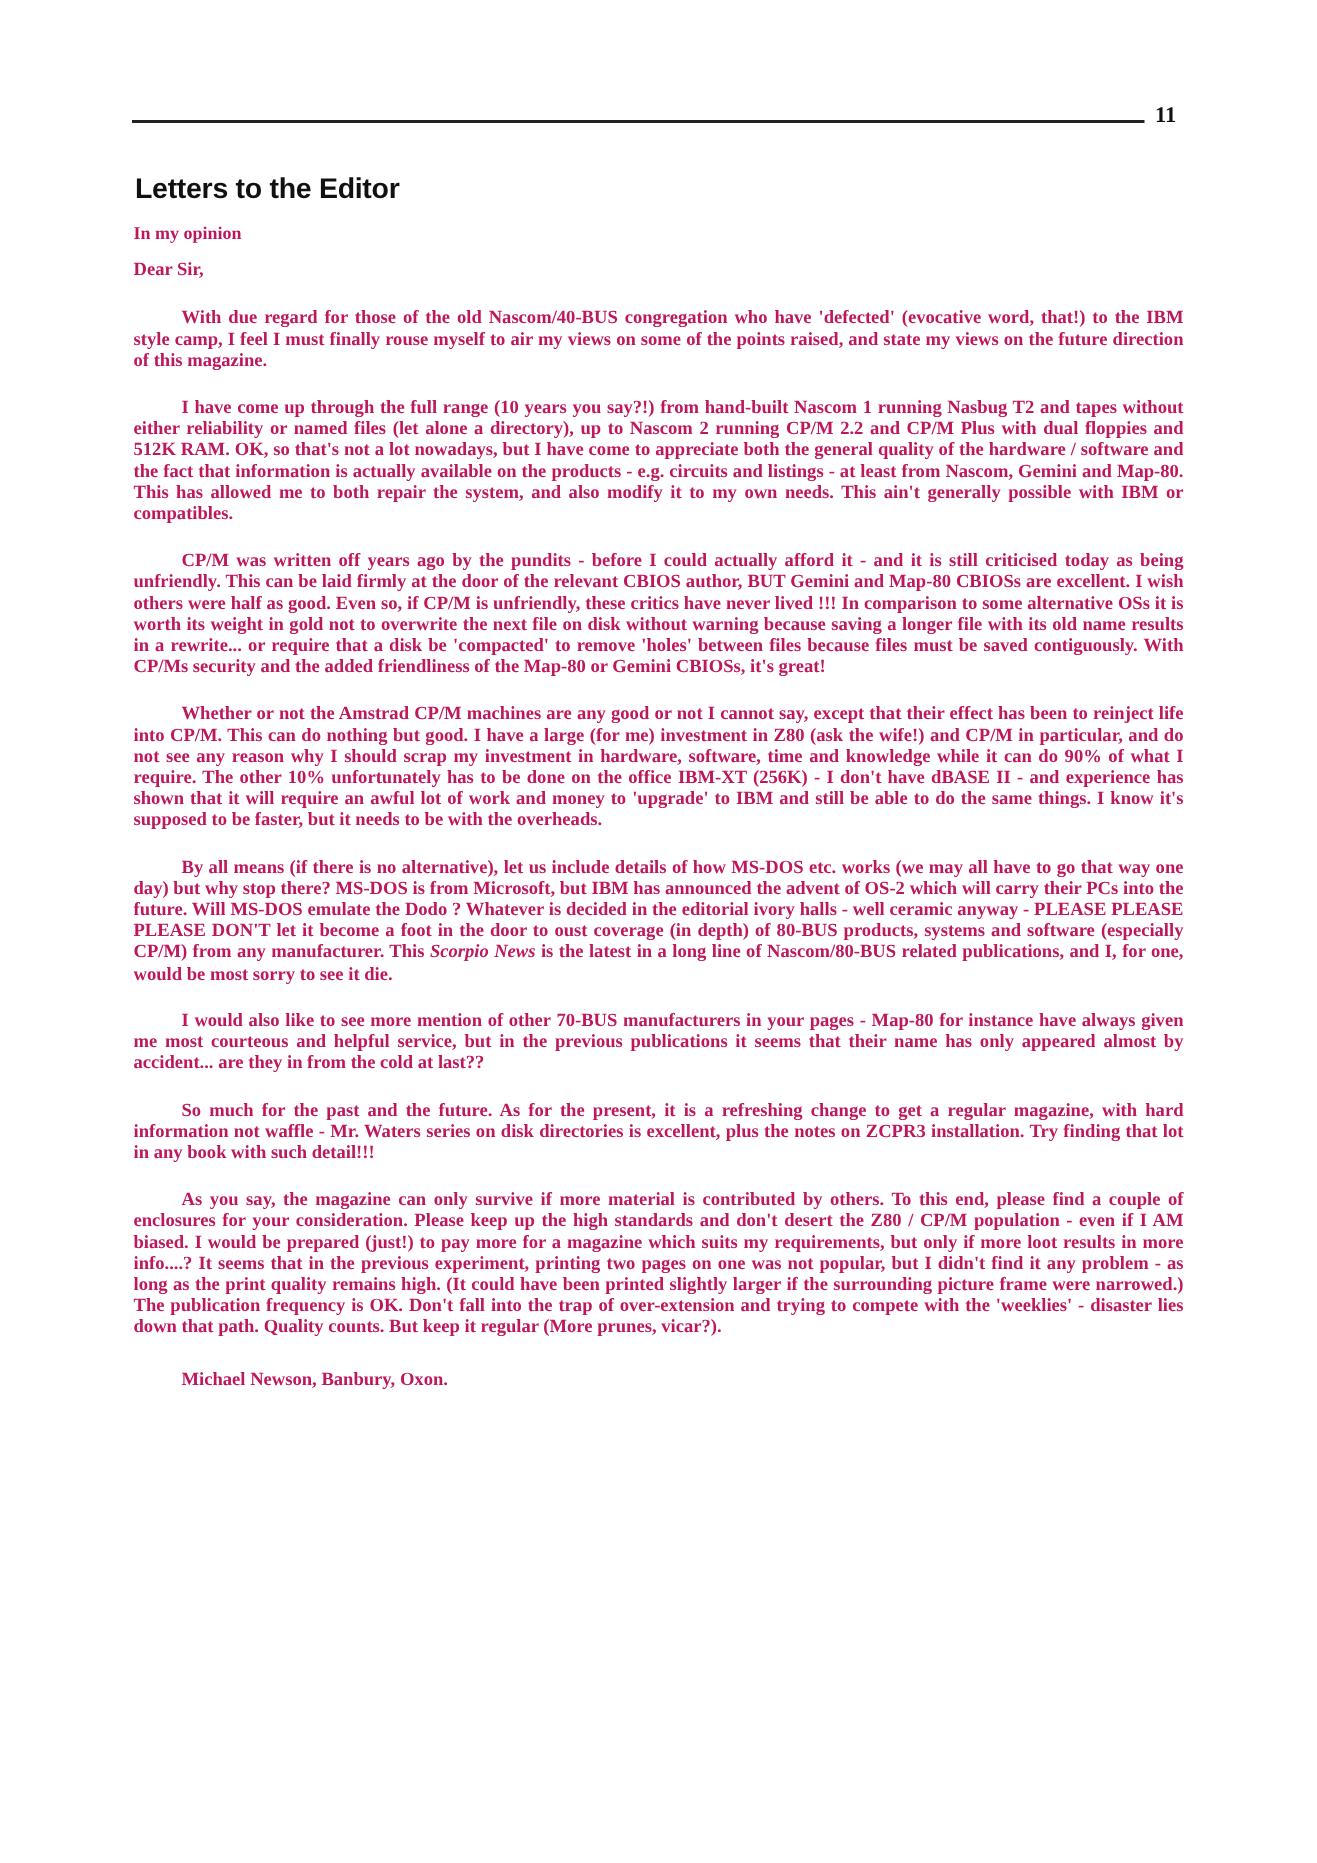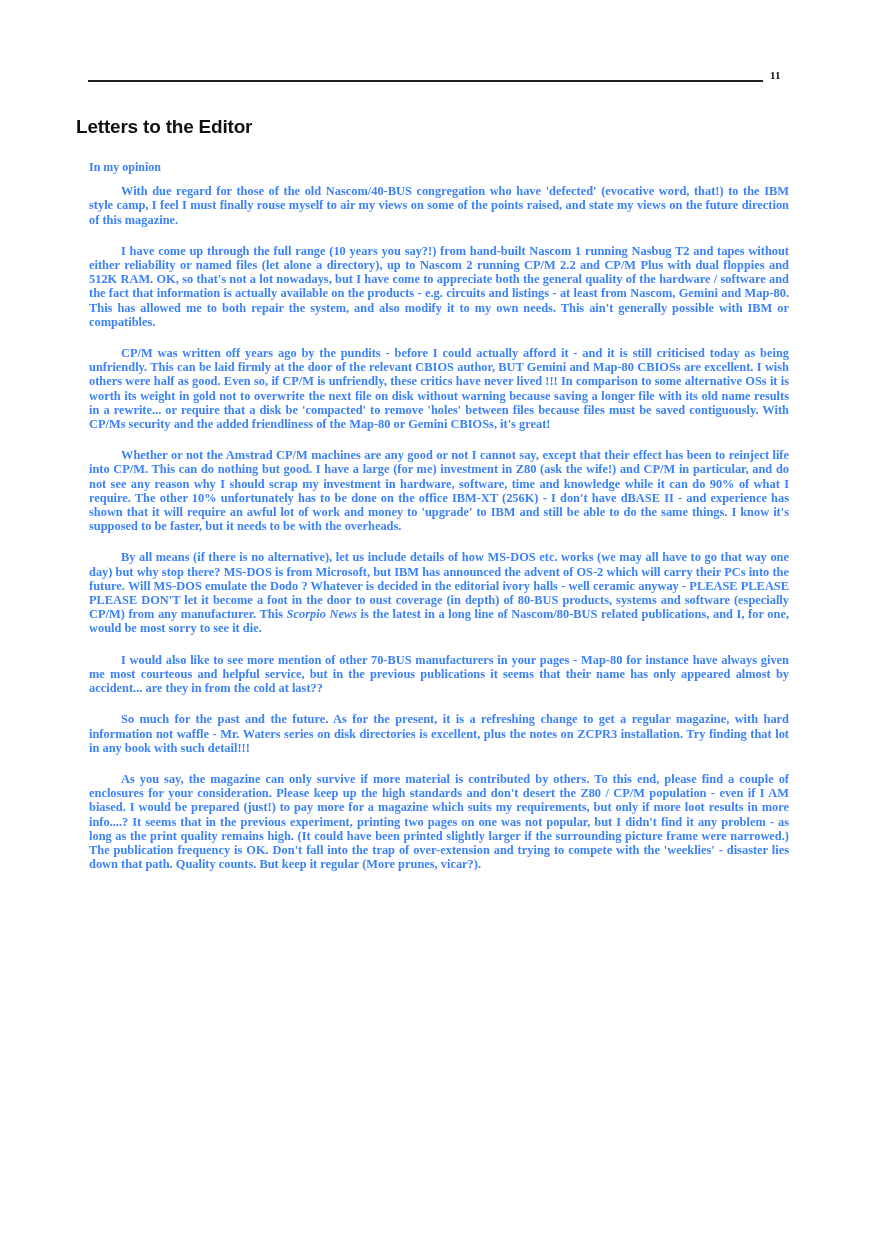--- a/index.html
+++ b/index.html
@@ -5,50 +5,52 @@
   html, body { margin: 0; padding: 0; }
   body {
     width: 878px; height: 1242px; background: #ffffff; position: relative; overflow: hidden;
     color: #111;
   }
   .rule {
     position: absolute; left: 88px; top: 80px; width: 675px; height: 2px; background: #222;
   }
   .page-num {
     position: absolute; left: 770px; top: 69px;
-    font-family: "Liberation Serif", serif; font-weight: bold; font-size: 11px; text-align: right;
+    font-family: "Liberation Serif", serif; font-weight: bold; font-size: 15px; text-align: right;
   }
   .title {
-    position: absolute; left: 76px; top: 116px; margin: 0;
+    position: absolute; left: 90px; top: 116px; margin: 0;
     font-family: "Liberation Sans", sans-serif; font-weight: bold; font-size: 19px; letter-spacing: -0.2px;
   }
   .body {
-    position: absolute; left: 89px; top: 160px; width: 700px;
+    position: absolute; left: 89px; top: 148px; width: 700px;
     font-family: "Liberation Serif", serif; font-size: 12.4px; line-height: 14.2px;
-    font-weight: bold; color: #3b82f6;
+    font-weight: bold; color: #be185d;
   }
   .subhead { margin: 0 0 10px 0; font-size: 12px; }
   .salutation { margin: 0 0 18px 0; }
   .para { margin: 0 0 17px 0; text-align: justify; text-indent: 32px; }
   .signature { margin: 20px 0 0 32px; }
   em { }
 </style>
 </head>
 <body>
 
 <div class="rule"></div>
 <div class="page-num">11</div>
 
 <h1 class="title">Letters to the Editor</h1>
 
 <div class="body">
   <p class="subhead">In my opinion</p>
+  <p class="salutation">Dear Sir,</p>
 
   <p class="para">With due regard for those of the old Nascom/40-BUS congregation who have 'defected' (evocative word, that!) to the IBM style camp, I feel I must finally rouse myself to air my views on some of the points raised, and state my views on the future direction of this magazine.</p>
   <p class="para">I have come up through the full range (10 years you say?!) from hand-built Nascom 1 running Nasbug T2 and tapes without either reliability or named files (let alone a directory), up to Nascom 2 running CP/M 2.2 and CP/M Plus with dual floppies and 512K RAM. OK, so that's not a lot nowadays, but I have come to appreciate both the general quality of the hardware / software and the fact that information is actually available on the products - e.g. circuits and listings - at least from Nascom, Gemini and Map-80. This has allowed me to both repair the system, and also modify it to my own needs. This ain't generally possible with IBM or compatibles.</p>
   <p class="para">CP/M was written off years ago by the pundits - before I could actually afford it - and it is still criticised today as being unfriendly. This can be laid firmly at the door of the relevant CBIOS author, BUT Gemini and Map-80 CBIOSs are excellent. I wish others were half as good. Even so, if CP/M is unfriendly, these critics have never lived !!! In comparison to some alternative OSs it is worth its weight in gold not to overwrite the next file on disk without warning because saving a longer file with its old name results in a rewrite... or require that a disk be 'compacted' to remove 'holes' between files because files must be saved contiguously. With CP/Ms security and the added friendliness of the Map-80 or Gemini CBIOSs, it's great!</p>
   <p class="para">Whether or not the Amstrad CP/M machines are any good or not I cannot say, except that their effect has been to reinject life into CP/M. This can do nothing but good. I have a large (for me) investment in Z80 (ask the wife!) and CP/M in particular, and do not see any reason why I should scrap my investment in hardware, software, time and knowledge while it can do 90% of what I require. The other 10% unfortunately has to be done on the office IBM-XT (256K) - I don't have dBASE II - and experience has shown that it will require an awful lot of work and money to 'upgrade' to IBM and still be able to do the same things. I know it's supposed to be faster, but it needs to be with the overheads.</p>
   <p class="para"><span>By all means (if there is no alternative), let us include details of how MS-DOS etc. works (we may all have to go that way one day) but why stop there? MS-DOS is from Microsoft, but IBM has announced the advent of OS-2 which will carry their PCs into the future. Will MS-DOS emulate the Dodo ? Whatever is decided in the editorial ivory halls - well ceramic anyway - PLEASE PLEASE PLEASE DON'T let it become a foot in the door to oust coverage (in depth) of 80-BUS products, systems and software (especially CP/M) from any manufacturer. This </span><em>Scorpio News</em><span> is the latest in a long line of Nascom/80-BUS related publications, and I, for one, would be most sorry to see it die.</span></p>
   <p class="para">I would also like to see more mention of other 70-BUS manufacturers in your pages - Map-80 for instance have always given me most courteous and helpful service, but in the previous publications it seems that their name has only appeared almost by accident... are they in from the cold at last??</p>
   <p class="para">So much for the past and the future. As for the present, it is a refreshing change to get a regular magazine, with hard information not waffle - Mr. Waters series on disk directories is excellent, plus the notes on ZCPR3 installation. Try finding that lot in any book with such detail!!!</p>
   <p class="para">As you say, the magazine can only survive if more material is contributed by others. To this end, please find a couple of enclosures for your consideration. Please keep up the high standards and don't desert the Z80 / CP/M population - even if I AM biased. I would be prepared (just!) to pay more for a magazine which suits my requirements, but only if more loot results in more info....? It seems that in the previous experiment, printing two pages on one was not popular, but I didn't find it any problem - as long as the print quality remains high. (It could have been printed slightly larger if the surrounding picture frame were narrowed.) The publication frequency is OK. Don't fall into the trap of over-extension and trying to compete with the 'weeklies' - disaster lies down that path. Quality counts. But keep it regular (More prunes, vicar?).</p>
 
+  <p class="signature">Michael Newson, Banbury, Oxon.</p>
 </div>
 
 </body></html>

